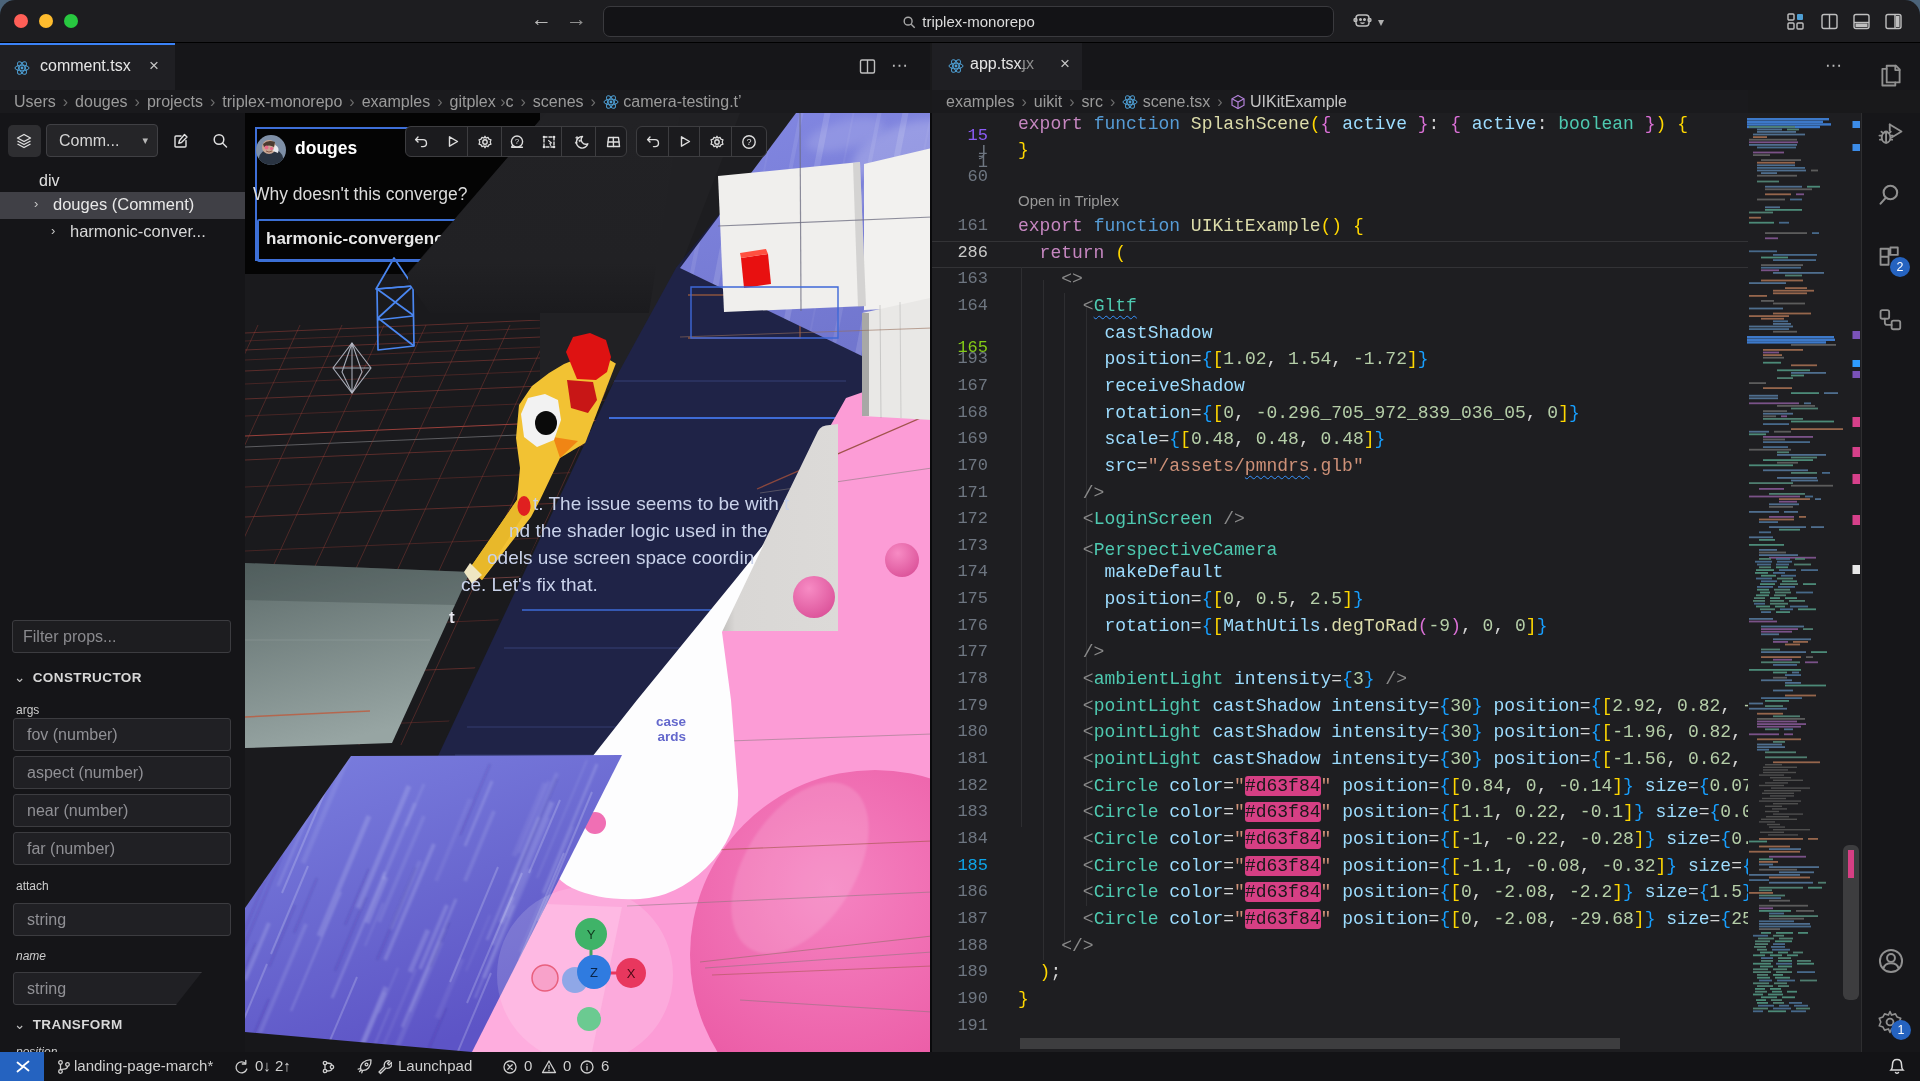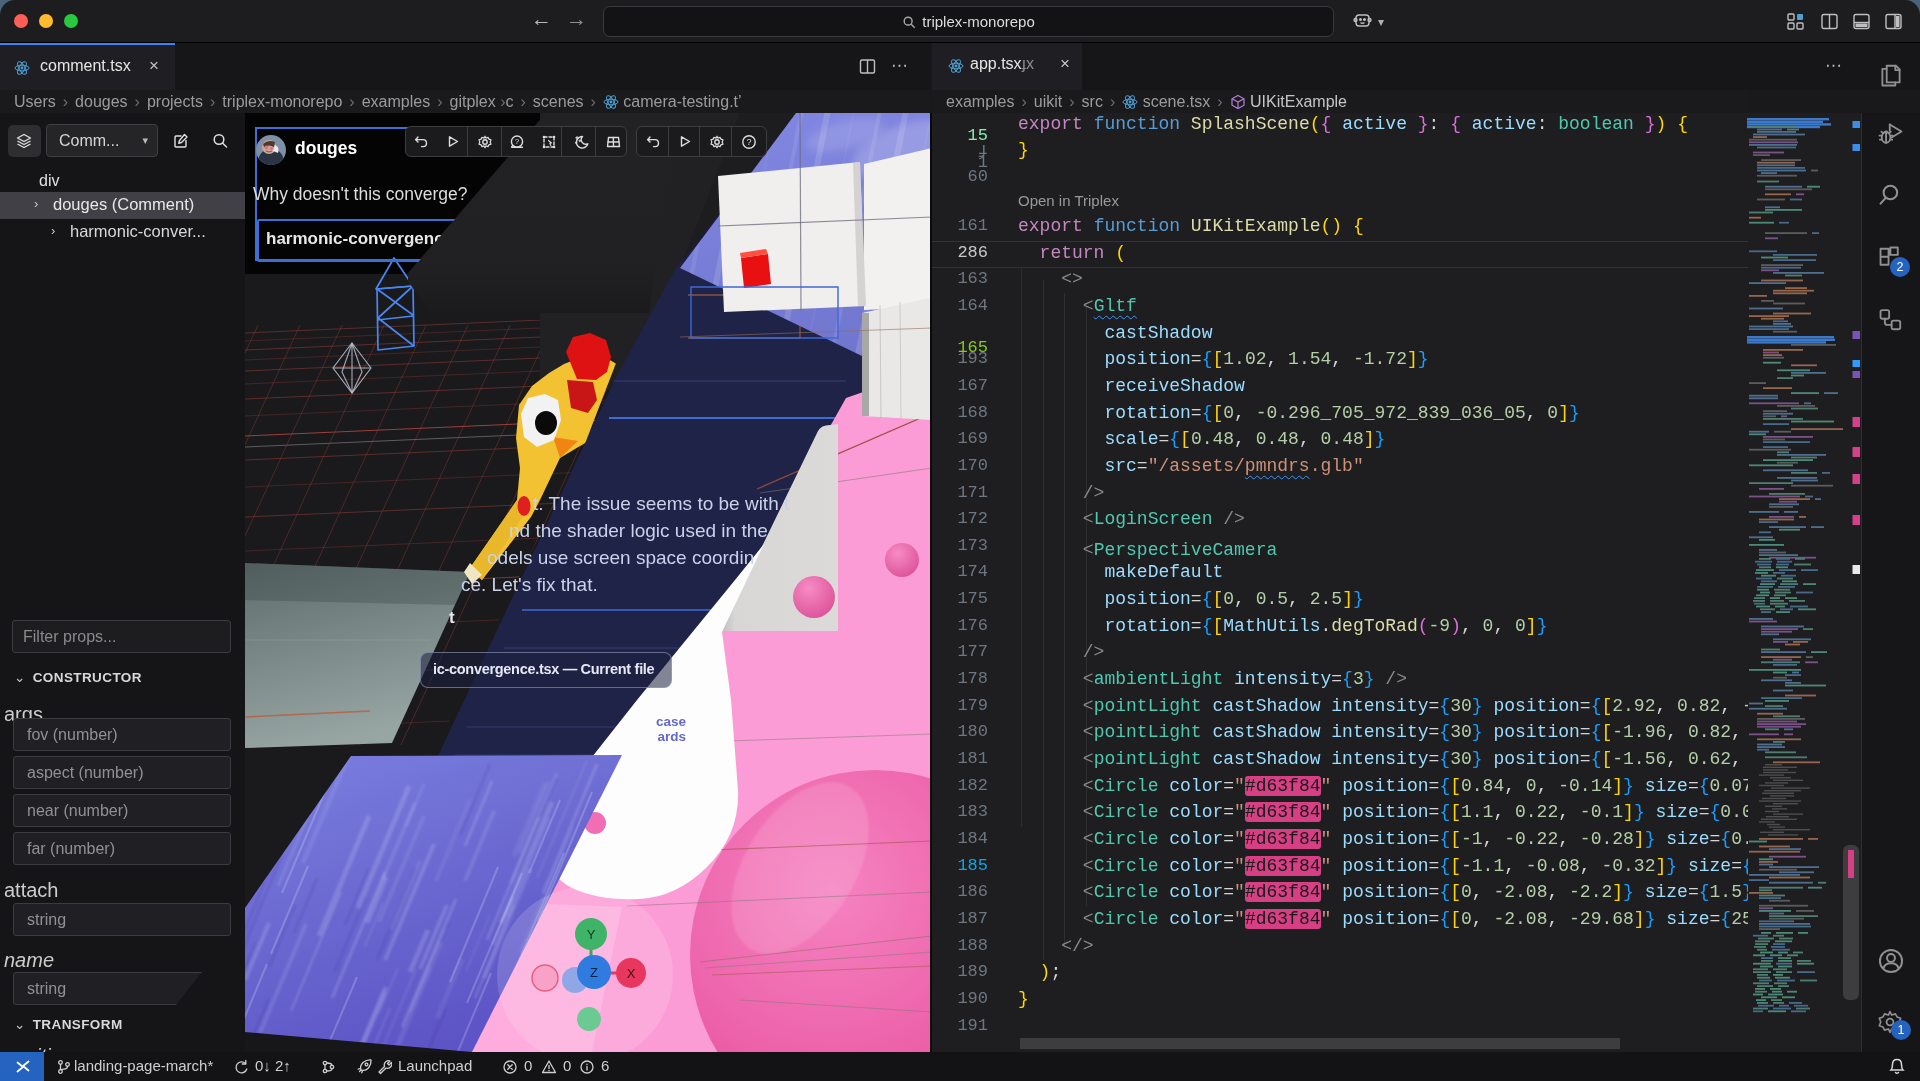--- a/index.html
+++ b/index.html
@@ -15,21 +15,21 @@
 .sep { color:#6E6E6E; padding:0 7px; }
 #leftpanel { position:absolute; left:0; top:113px; width:245px; height:939px; background:#151518; }
 #scene { position:absolute; left:245px; top:113px; width:687px; height:939px; background:#1A1A1D; overflow:hidden; }
 #editor { position:absolute; left:932px; top:113px; width:816px; height:939px; background:#1E1E21; overflow:hidden; }
 #minimap { position:absolute; left:1748px; top:113px; width:113px; height:939px; background:#1E1E21; }
 #activity { position:absolute; left:1861px; top:113px; width:59px; height:939px; background:#161619; border-left:1px solid #2E2E30; }
 #statusbar { position:absolute; left:0; top:1052px; width:1920px; height:29px; background:#131316; color:#CFCFCF; font-size:15px; }
 .cl { position:absolute; left:86px; height:26.65px; line-height:26.65px; white-space:pre; font-family:"Liberation Mono", monospace; font-size:18px; }
 .gl { position:absolute; right:0; height:26.65px; line-height:26.65px; font-family:"Liberation Mono", monospace; font-size:17px; text-align:right; }
 .inp { position:absolute; left:13px; width:218px; height:33px; background:#202024; border:1px solid #3C3C40; border-radius:3px; color:#909095; font-size:16px; line-height:31px; padding-left:13px; }
-.lbl { position:absolute; left:4px; color:#CCCCCC; font-size:20px; }
+.lbl { position:absolute; left:16px; color:#CCCCCC; font-size:12px; }
 .hdr { position:absolute; left:14px; color:#D8D8D8; font-size:13.5px; font-weight:bold; letter-spacing:0.4px; }
 .chev { color:#C0C0C0; }
 </style></head>
 <body>
 
 <div class="abs" style="left:0;top:0;width:18px;height:18px;background:#4B6379;"></div>
 <div class="abs" style="left:1902px;top:0;width:18px;height:18px;background:#4B6379;"></div>
 
 <div id="titlebar">
   <div class="tl" style="left:14px;background:#FF5F57"></div>
@@ -478,21 +478,20 @@
 <circle cx="589" cy="1019" r="12" fill="#6BCA91"></circle>
 <circle cx="545" cy="978" r="13" fill="rgba(232,96,126,0.25)" stroke="#E8607E" stroke-width="1.5"></circle>
 </svg>
 
   <div class="abs" style="left:288px;top:376.5px;width:256px;overflow:hidden;white-space:nowrap;color:#C9D2EA;font-size:19px;line-height:27px;">t. The issue seems to be with th</div>
   <div class="abs" style="left:264px;top:403.5px;width:263px;overflow:hidden;white-space:nowrap;color:#C9D2EA;font-size:19px;line-height:27px;">nd the shader logic used in the</div>
   <div class="abs" style="left:242px;top:430.5px;width:271px;overflow:hidden;white-space:nowrap;color:#C9D2EA;font-size:19px;line-height:27px;">odels use screen space coordin</div>
   <div class="abs" style="left:216px;top:457.5px;width:260px;color:#C9D2EA;font-size:19px;line-height:27px;">ce. Let's fix that.</div>
   <div class="abs" style="left:204px;top:495px;color:#E8E8F0;font-size:17px;font-weight:bold;">t</div>
 
-  <div class="abs" style="left:175px;top:539px;width:252px;height:36px;border:1.5px solid rgba(160,168,205,0.55);border-radius:8px;background:rgba(28,32,62,0.55);color:#E5E9F5;font-size:14.5px;font-weight:bold;letter-spacing:-0.3px;line-height:33px;overflow:hidden;"><span style="padding-left:12px;">ic-convergence.tsx — Current file</span></div>
 
   <div class="abs" style="left:360px;top:601px;width:81px;text-align:right;color:#6468CC;font-size:13.5px;font-weight:bold;line-height:15px;">case<br>ards</div>
 
   <div class="abs" style="left:9.5px;top:14px;width:283px;height:134px;border:2px solid #3E6FD8;"></div>
   <div class="abs" style="left:11px;top:22px;"><svg width="30" height="30" viewBox="0 0 30 30">
         <defs>
           <clipPath id="av">
             <circle cx="15" cy="15" r="15"></circle>
           </clipPath>
         </defs>
@@ -652,21 +651,21 @@
 <div class="cl" style="top:819.5px"><span style="color:#D4D4D4">    </span><span style="color:#8A8A8A">&lt;/&gt;</span></div>
 <div class="cl" style="top:846.2px"><span style="color:#D4D4D4">  </span><span style="color:#FFD700">)</span><span style="color:#D4D4D4">;</span></div>
 <div class="cl" style="top:872.8px"><span style="color:#FFD700">}</span></div>
 <div class="cl" style="top:899.5px"></div>
   </div>
 
   <div class="abs" style="left:88px;top:925px;width:600px;height:11px;background:rgba(121,121,121,0.35);"></div>
 </div>
 
 <div style="position:absolute;left:932px;top:113px;width:56px;height:939px;overflow:hidden;">
-  <div class="gl" style="top:9.7px;color:#86efac">15</div>
+  <div class="gl" style="top:9.7px;color:#8b5cf6">15</div>
   <div class="gl" style="top:23.7px;color:#6E7681">ɟ</div>
   <div class="gl" style="top:36.7px;color:#6E7681">1</div>
   <div class="gl" style="top:50.7px;color:#6E7681">60</div>
 <div class="gl" style="top:100.0px;color:#6E7681">161</div>
 <div class="gl" style="top:126.6px;color:#C8C8C8">286</div>
 <div class="gl" style="top:153.3px;color:#6E7681">163</div>
 <div class="gl" style="top:179.9px;color:#6E7681">164</div>
 <div class="gl" style="top:222px;color:#84cc16">165</div>
 <div class="gl" style="top:233.2px;color:#6E7681">193</div>
 <div class="gl" style="top:259.9px;color:#6E7681">167</div>

